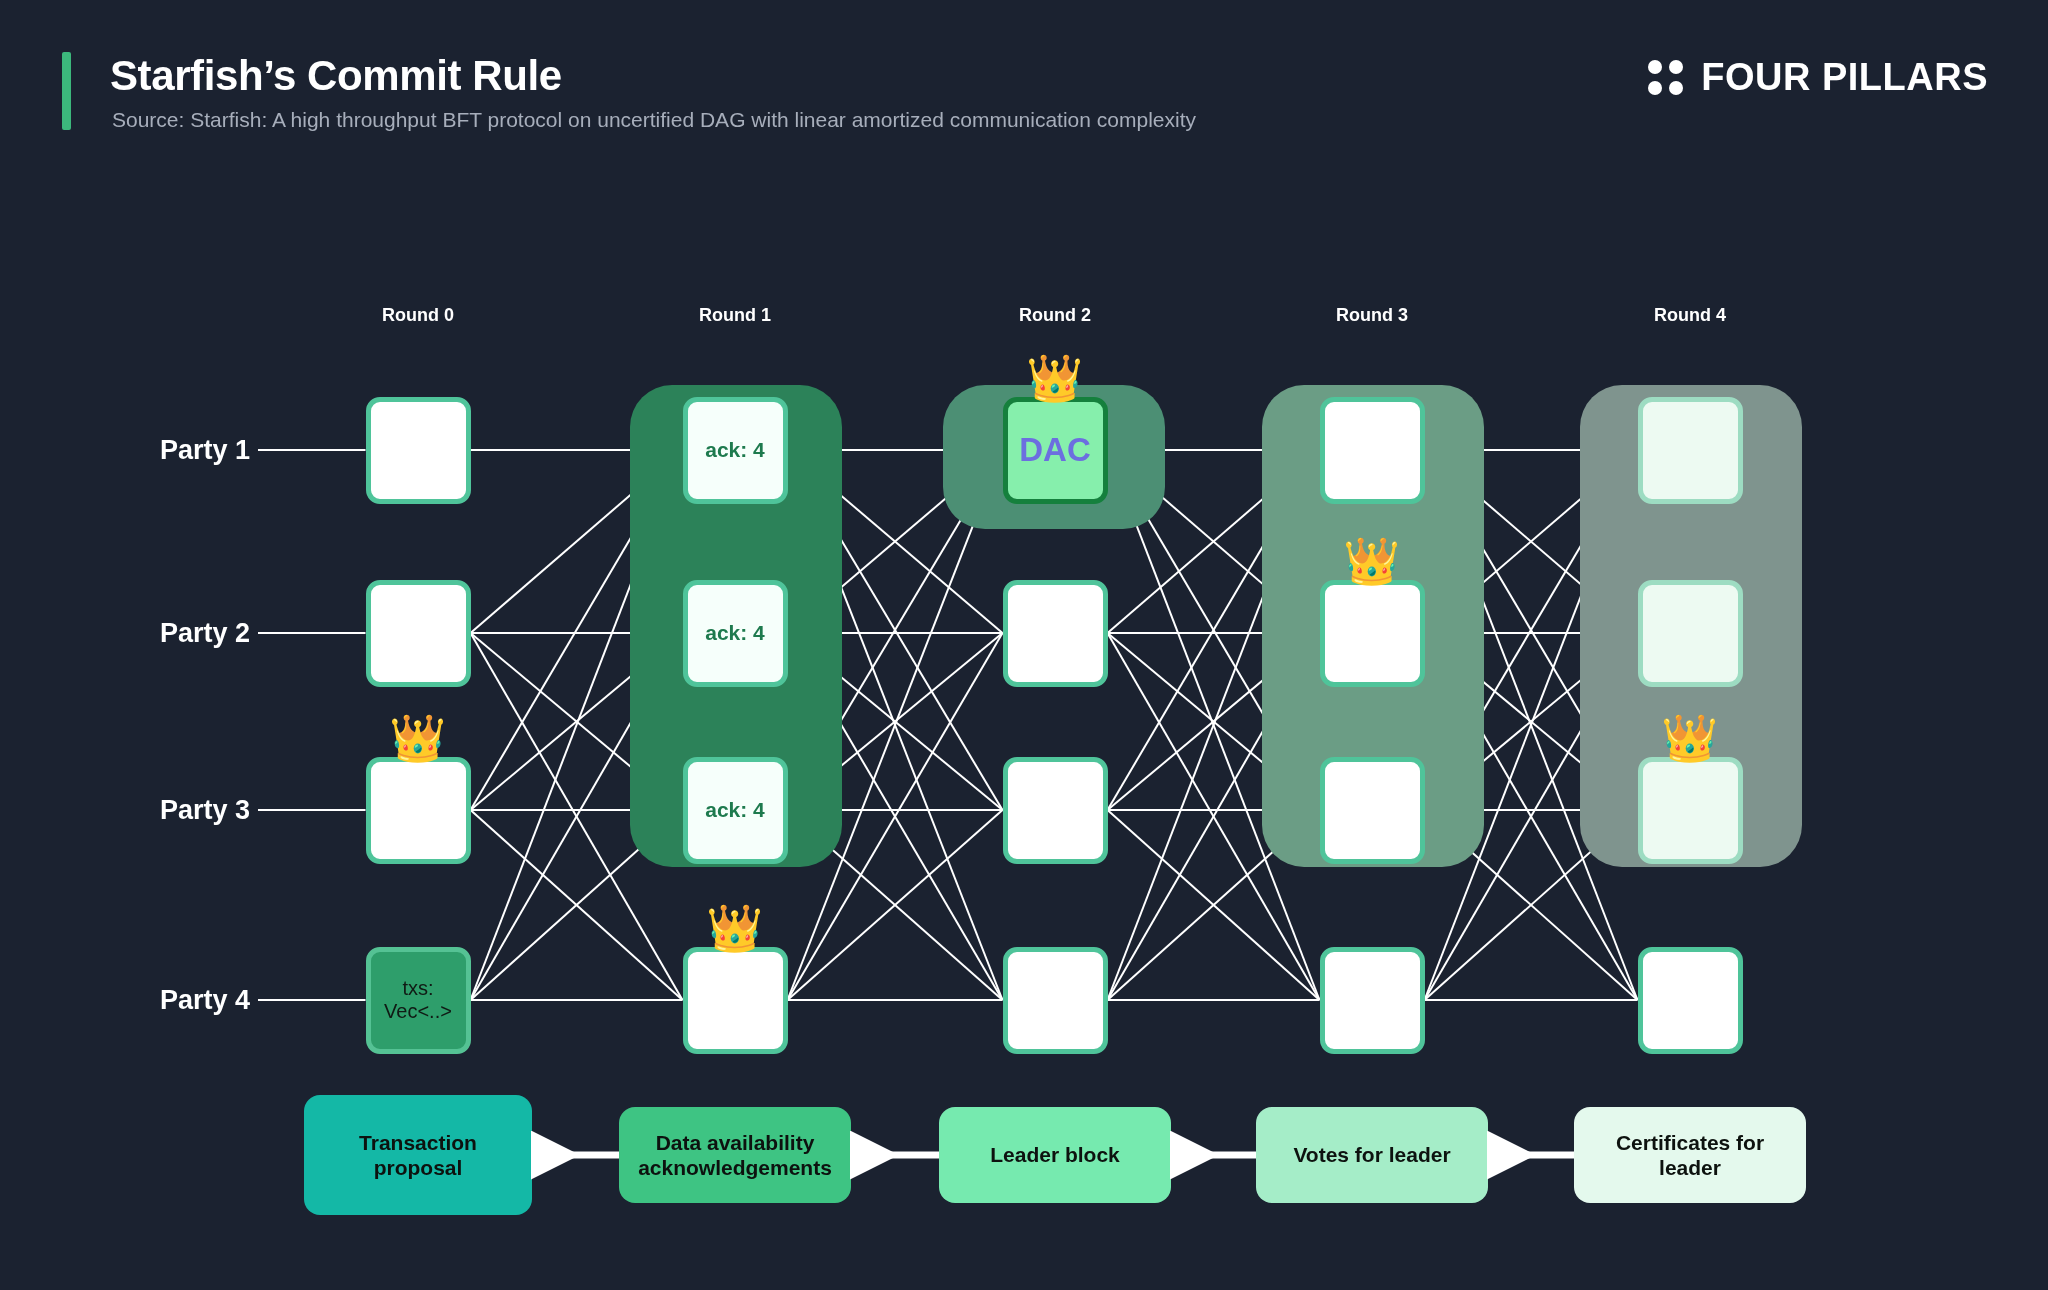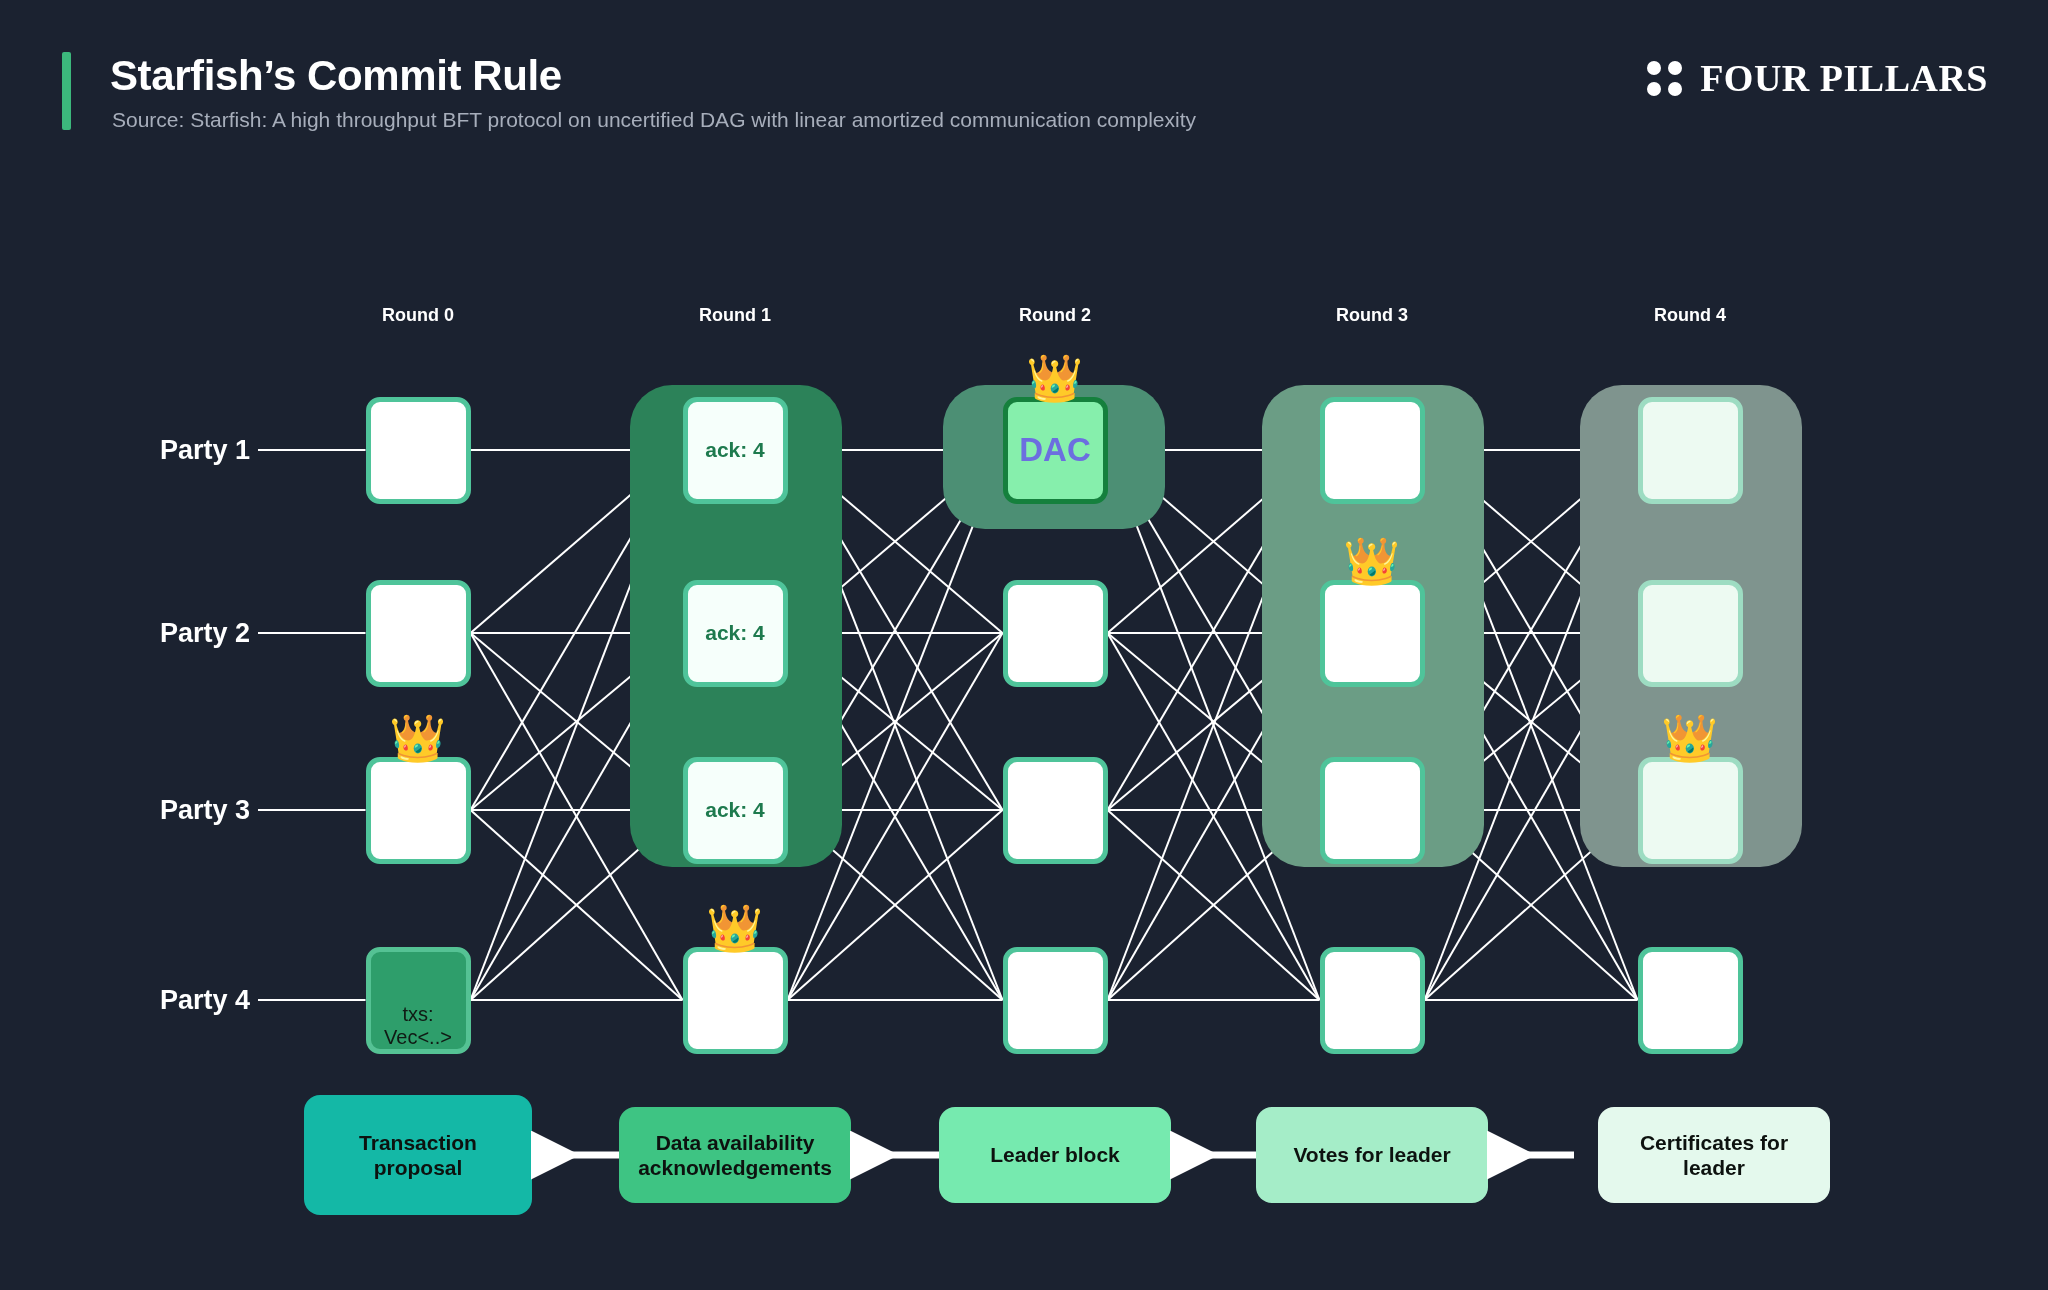--- a/index.html
+++ b/index.html
@@ -8,21 +8,21 @@
     background:#1b2230;
     font-family:"Liberation Sans", sans-serif;
     overflow:hidden;
     position:relative;
   }
   
   .header{position:absolute;left:0;top:0;width:2048px;height:160px;}
   .accent-bar{position:absolute;left:62px;top:52px;width:9px;height:78px;background:#3cb87c;border-radius:2px;}
   .title{position:absolute;left:110px;top:52px;font-size:42px;font-weight:bold;color:#ffffff;letter-spacing:-0.4px;text-align:right;}
   .subtitle{position:absolute;left:112px;top:108px;font-size:21px;color:#a7aebb;font-weight:normal;}
-  .brand{position:absolute;right:60px;top:56px;display:flex;align-items:center;gap:18px;font-family:Liberation Serif, serif;}
+  .brand{position:absolute;right:60px;top:56px;display:flex;align-items:center;gap:18px;}
   .brand-dots{display:grid;grid-template-columns:14px 14px;grid-template-rows:14px 14px;gap:7px;}
   .brand-dots i{display:block;width:14px;height:14px;border-radius:50%;background:#ffffff;}
   .brand-name{font-size:38px;font-weight:bold;color:#ffffff;letter-spacing:0.5px;}
 
   
   .diagram{position:absolute;left:0;top:0;width:2048px;height:1290px;}
   .edges{position:absolute;left:0;top:0;width:2048px;height:1290px;pointer-events:none;}
 
   .round-label{position:absolute;transform:translateX(-50%);font-size:18px;font-weight:bold;color:#ffffff;white-space:nowrap;}
   .party-label{position:absolute;transform:translateY(-50%);font-size:27px;font-weight:bold;color:#ffffff;white-space:nowrap;text-align:right;}
@@ -159,21 +159,21 @@
       <div class="party-label" style="right: 1798px; top: 450px;">Party 1</div>
       <div class="party-label" style="right: 1798px; top: 633px;">Party 2</div>
       <div class="party-label" style="right: 1798px; top: 810px;">Party 3</div>
       <div class="party-label" style="right: 1798px; top: 1000px;">Party 4</div>
     </div>
   <div id="node-layer">
       <div class="node plain" style="left: 365.5px; top: 396.5px;"></div>
       <div class="node plain" style="left: 365.5px; top: 579.5px;"></div>
       <div class="node plain" style="left: 365.5px; top: 756.5px;"></div>
       <div class="crown" style="left: 418px; top: 714.5px;">👑</div>
-      <div class="node txs" style="left: 365.5px; top: 946.5px; align-items: flex-end;">
+      <div class="node txs" style="left: 365.5px; top: 946.5px;">
         <span>txs:<br>Vec&lt;..&gt;</span>
       </div>
       <div class="node ack" style="left: 682.5px; top: 396.5px;">
         <span>ack: 4</span>
       </div>
       <div class="node ack" style="left: 682.5px; top: 579.5px;">
         <span>ack: 4</span>
       </div>
       <div class="node ack" style="left: 682.5px; top: 756.5px;">
         <span>ack: 4</span>
@@ -206,21 +206,21 @@
     </div>
     <div class="legend-item" style="left: 735px; top: 1155px; width: 232px; height: 96px; background: rgb(62, 196, 131);">
       <span>Data availability acknowledgements</span>
     </div>
     <div class="legend-item" style="left: 1055px; top: 1155px; width: 232px; height: 96px; background: rgb(118, 234, 175);">
       <span>Leader block</span>
     </div>
     <div class="legend-item" style="left: 1372px; top: 1155px; width: 232px; height: 96px; background: rgb(165, 237, 200);">
       <span>Votes for leader</span>
     </div>
-    <div class="legend-item" style="left: 1690px; top: 1155px; width: 232px; height: 96px; background: rgb(228, 249, 237); margin-left: 24px;">
+    <div class="legend-item" style="left: 1690px; top: 1155px; width: 232px; height: 96px; background: rgb(228, 249, 237);">
       <span>Certificates for leader</span>
     </div>
   </div>
 <svg id="legend-arrows" style="position:absolute;left:0;top:0;width:2048px;height:1290px;pointer-events:none;" viewBox="0 0 2048 1290">
     <defs>
       <marker id="lh" markerWidth="7" markerHeight="7" refX="6" refY="3.5" orient="auto">
         <path d="M7,0 L7,7 L0,3.5 z" fill="#ffffff"></path>
       </marker>
     </defs>
     <line x1="619" y1="1155" x2="538" y2="1155" stroke="#ffffff" stroke-width="7" marker-end="url(#lh)"></line>

